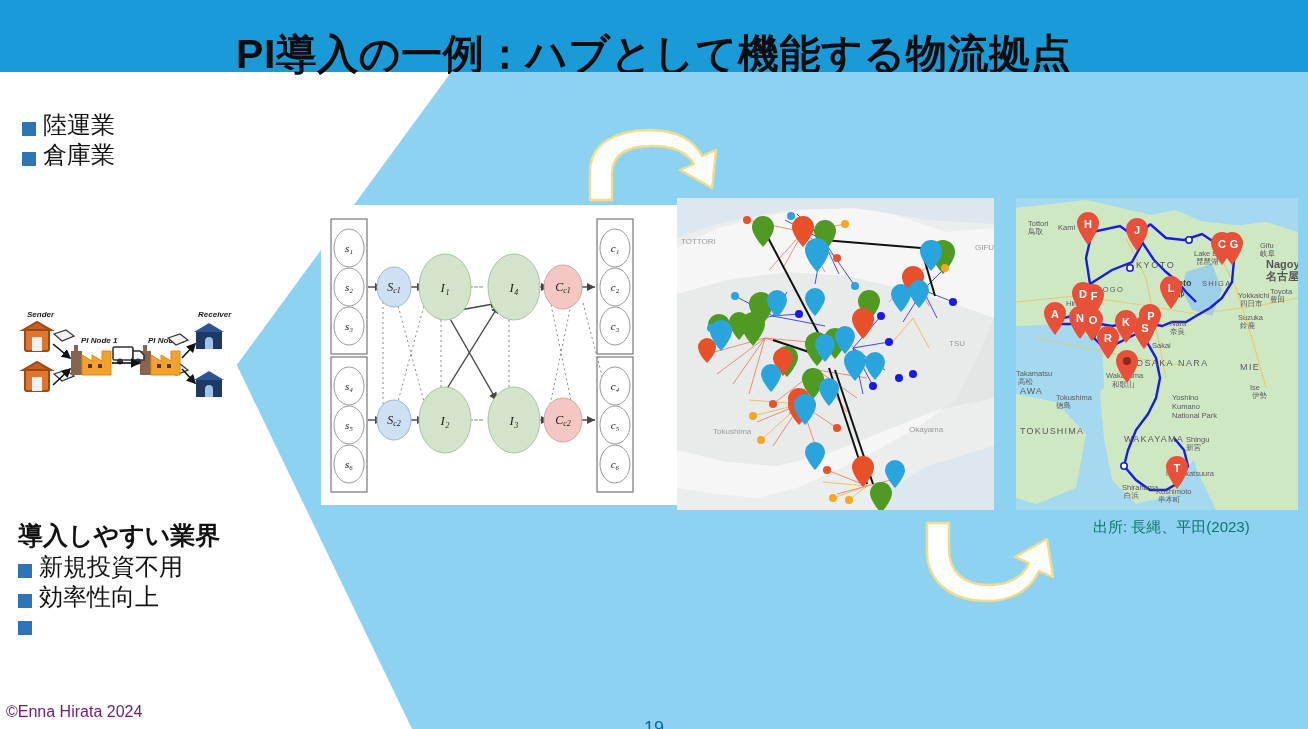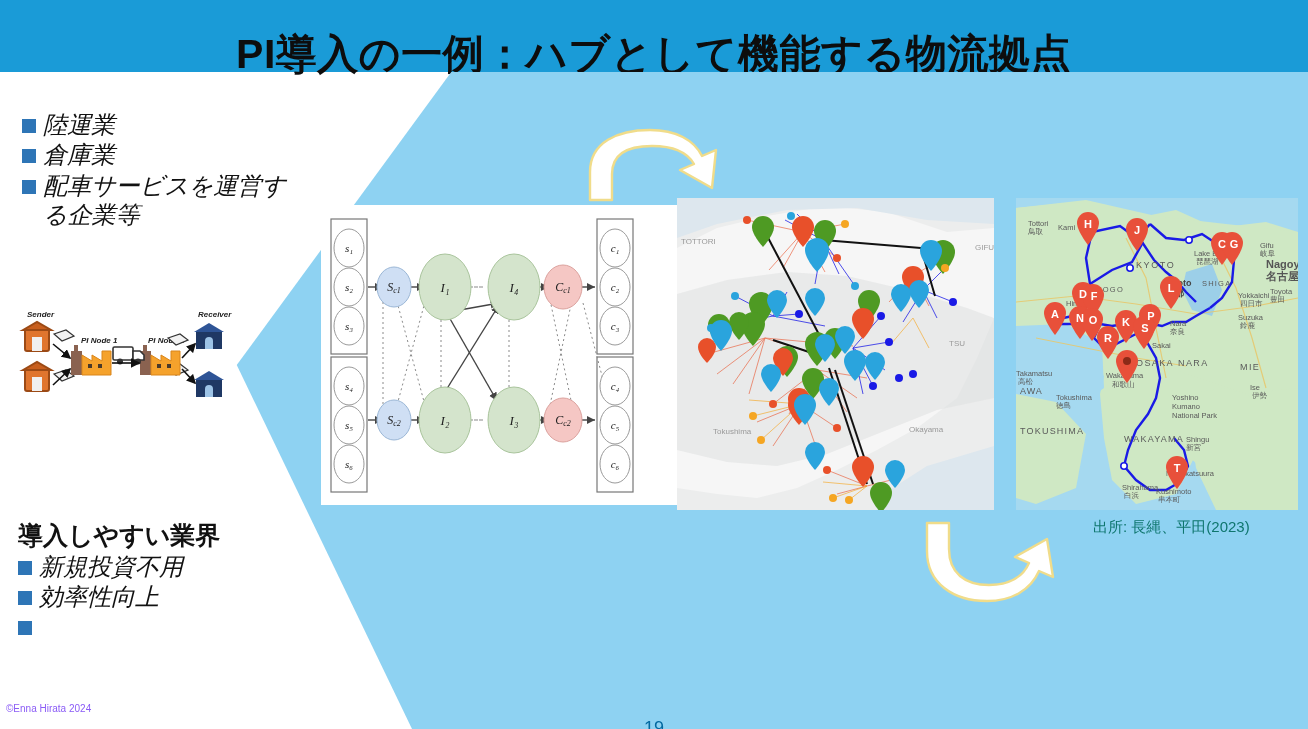--- a/index.html
+++ b/index.html
@@ -55,26 +55,25 @@
     white-space: nowrap;
     line-height: 1.15;
   }
   .bullet-list {
     margin: 2px 0 0 0;
     padding: 0;
     list-style: none;
   }
   .bullet-item {
     display: flex;
-    align-items: flex-start;
+    align-items: center;
     font-size: 24px;
     color: #111111;
     line-height: 1.22;
     margin-top: 1px;
-    font-style: italic;
   }
   .bullet-marker {
     flex: 0 0 auto;
     width: 14px; height: 14px;
     background: #2E75B6;
     margin: 9px 7px 0 0;
   }
   .bullet-text { display: block; }
   .bullet-text sub { font-size: 0.62em; }
 
@@ -135,22 +134,22 @@
   .arrow-bottom {
     position: absolute;
     left: 921px; top: 519px;
     width: 140px; height: 84px;
   }
 
   
   .copyright {
     position: absolute;
     left: 6px; top: 703px;
-    font-size: 10px;
-    color: #8b5cf6;
+    font-size: 16px;
+    color: #701a75;
     white-space: nowrap;
   }
   .page-number {
     position: absolute;
     left: 0; top: 718px;
     width: 1308px;
     text-align: center;
     font-size: 18px;
     color: #0369a1;
   }
@@ -166,24 +165,20 @@
 
   <div class="text-block industries">
     <ul class="bullet-list">
       <li class="bullet-item">
         <span class="bullet-marker"></span>
         <span class="bullet-text">陸運業</span>
       </li>
       <li class="bullet-item">
         <span class="bullet-marker"></span>
         <span class="bullet-text">倉庫業</span>
-      </li>
-      <li class="bullet-item">
-        <span class="bullet-marker"></span>
-        <span class="bullet-text">配車サービスを運営する企業等</span>
       </li>
     </ul>
   </div>
 
   <div class="pi-diagram">
     <svg width="232" height="115" viewBox="0 0 232 115" xmlns="http://www.w3.org/2000/svg">
 
       <text x="19" y="14" font-family="Liberation Sans, sans-serif" font-size="8" font-weight="700" fill="#222">Sender</text>
       <text x="73" y="40" font-family="Liberation Sans, sans-serif" font-size="8" font-weight="700" fill="#222">PI Node 1</text>
       <text x="140" y="40" font-family="Liberation Sans, sans-serif" font-size="8" font-weight="700" fill="#222">PI Node 2</text>

